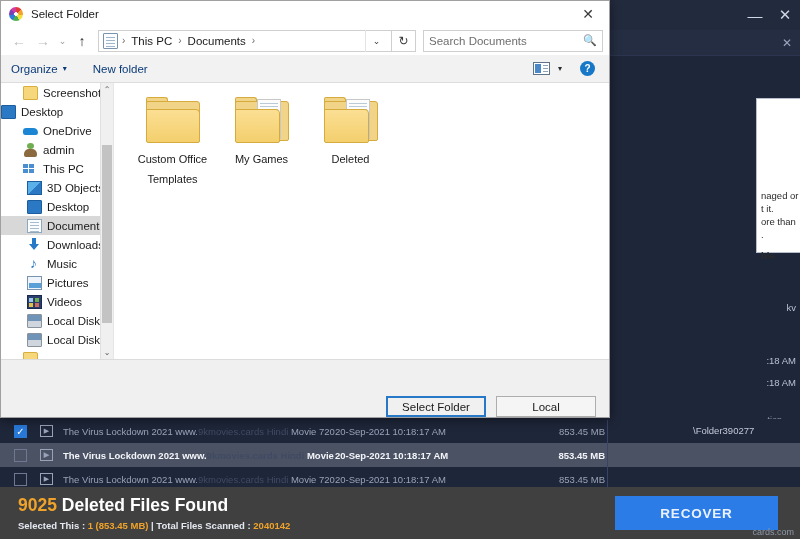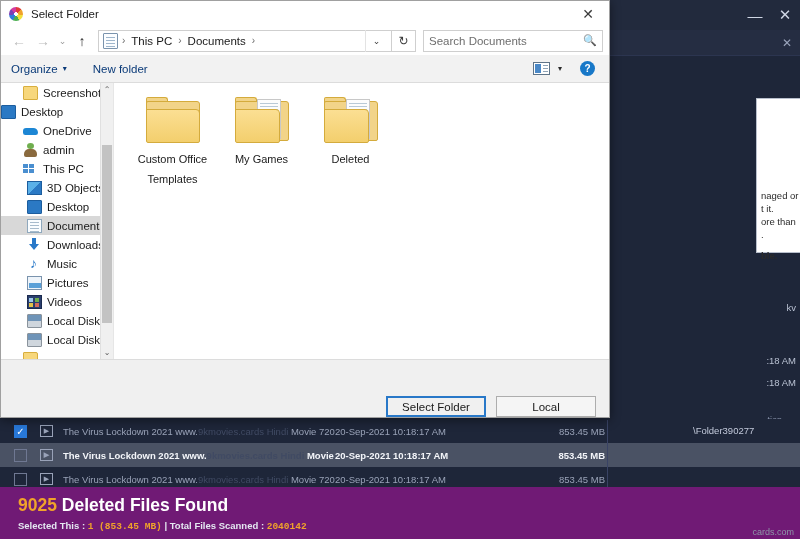--- a/index.html
+++ b/index.html
@@ -93,33 +93,33 @@
     background: #394364;
   }
   .bg-floc {
     position: absolute; left: 693px; top: 425px;
     font-size: 9.5px; color: #c3cadb;
   }
 
   
   .bg-status {
     position: absolute; left: 0; right: 0; bottom: 0; height: 52px;
-    background: #701a75;
+    background: #404040;
     margin-top: 21px;
   }
   .status-big {
     position: absolute; left: 18px; top: 8px;
     font-size: 17.5px; color: #ffffff; font-weight: bold;
   }
   .status-big .num { color: #f0a32a; font-weight: bold; }
   .status-sub {
     position: absolute; left: 18px; top: 33px;
     font-size: 9.5px; color: #e4e8f1; font-weight: bold;
   }
-  .status-sub .o { color: #f0a32a; font-family: Liberation Mono, monospace; }
+  .status-sub .o { color: #f0a32a; }
   .recover-btn {
     position: absolute; right: 22px; top: 9px;
     width: 163px; height: 34px;
     background: #2c7ce8; color: #eaf2ff;
     font-size: 13.5px; font-weight: bold; letter-spacing: 0.8px;
     display: flex; align-items: center; justify-content: center;
     border: none;
     font-family: "Liberation Sans", sans-serif;
   }
   .watermark {
@@ -462,20 +462,21 @@
       <div class="bg-fsize">853.45 MB</div>
     </div>
   </div>
 
   <div class="bg-vsep"></div>
   <div class="bg-floc">\Folder390277</div>
 
   <div class="bg-status">
     <div class="status-big"><span class="num">9025</span> <span>Deleted Files Found</span></div>
     <div class="status-sub"><span>Selected This : </span><span class="o">1 (853.45 MB)</span><span> | </span><span>Total Files Scanned : </span><span class="o">2040142</span></div>
+    <button class="recover-btn">RECOVER</button>
     <div class="watermark">cards.com</div>
   </div>
 </div>
 
 <div id="dialog">
 
   <div class="dlg-title">
     <div class="dlg-logo"></div>
     <div class="dlg-title-text">Select Folder</div>
     <div class="dlg-close">✕</div>

